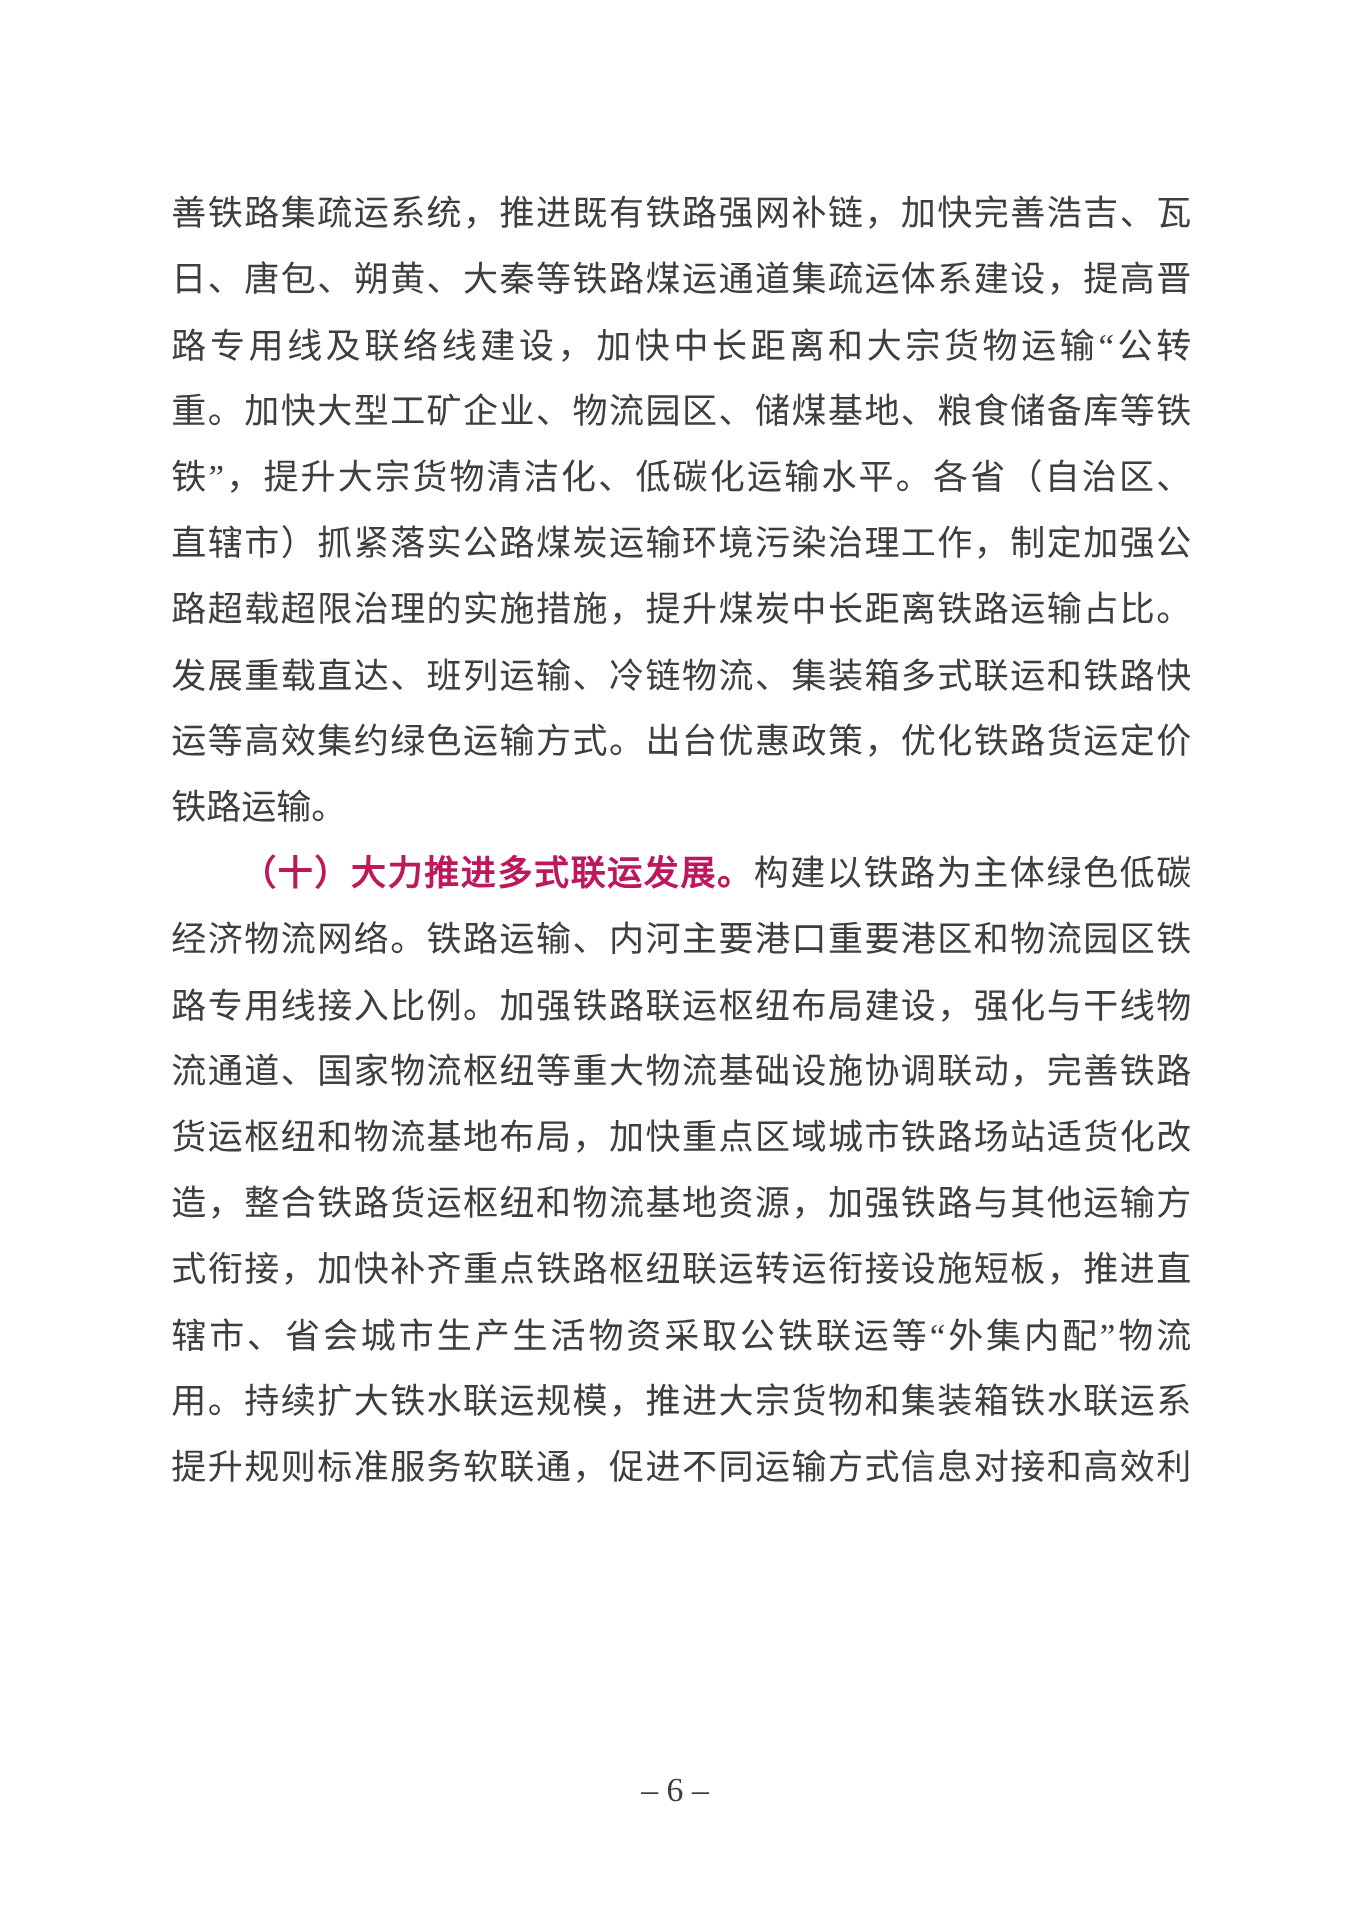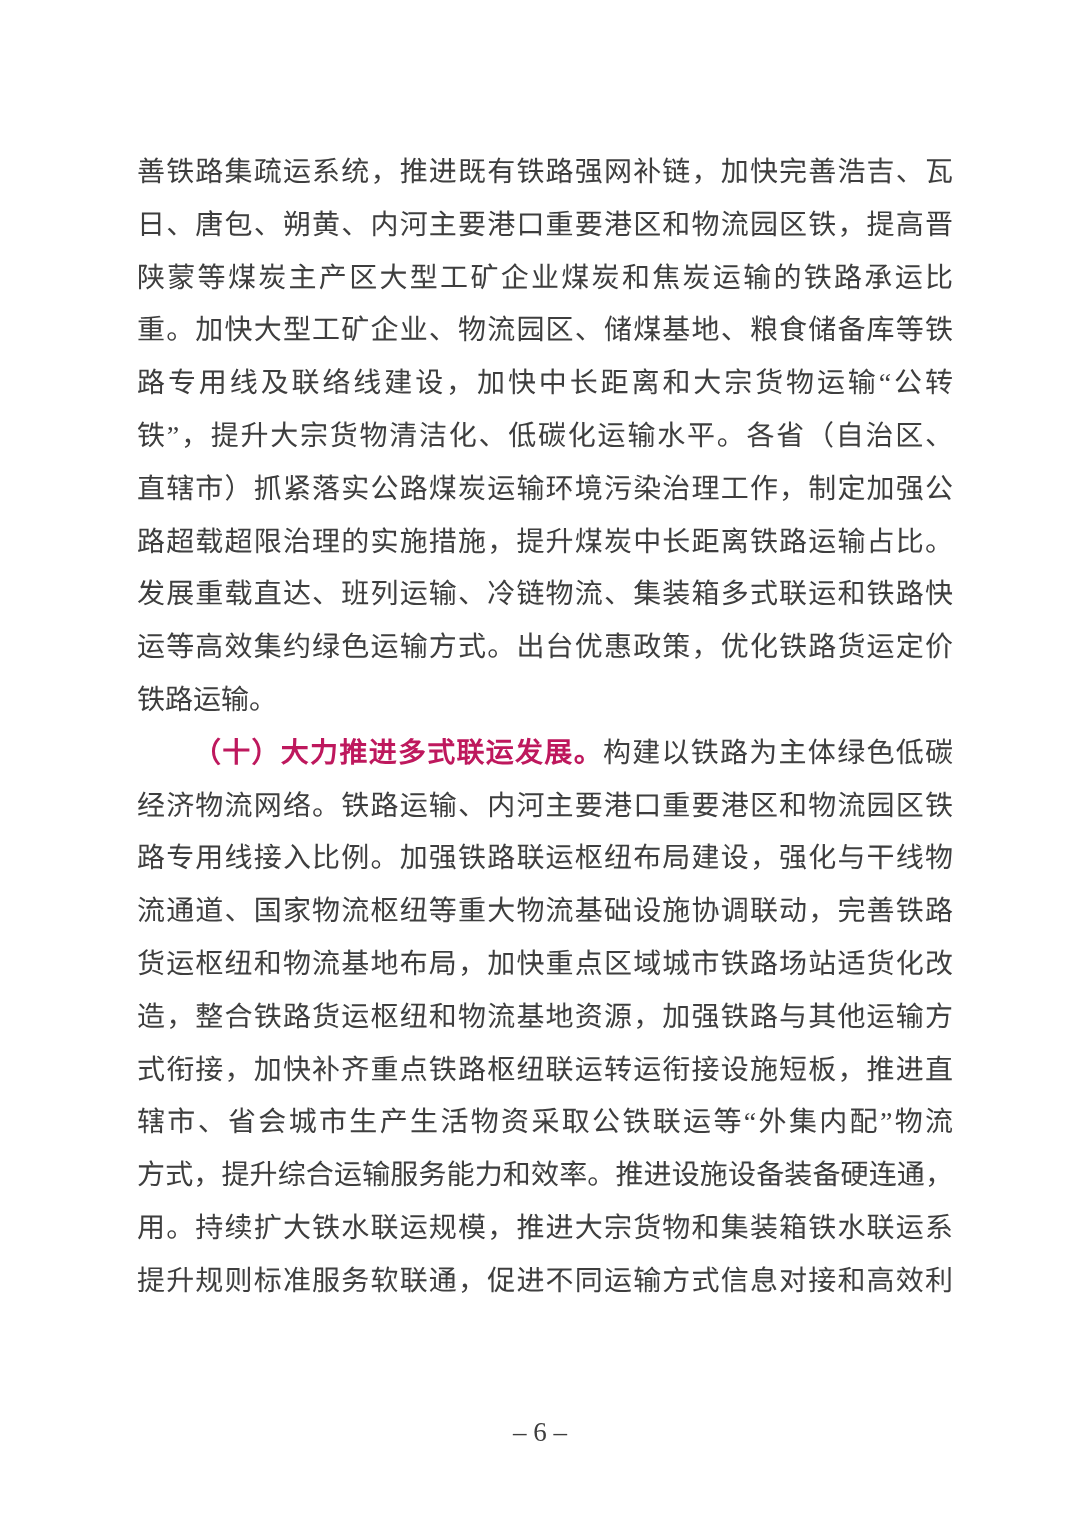--- a/index.html
+++ b/index.html
@@ -60,44 +60,42 @@
 </style>
 </head>
 <body>
 
 <div class="page">
 
   <div class="text-block">
 
     <div>
       <div class="text-line">善铁路集疏运系统，推进既有铁路强网补链，加快完善浩吉、瓦</div>
-      <div class="text-line">日、唐包、朔黄、内河主要港口重要港区和物流园区铁，提高晋</div>
-      <div class="text-line">陕蒙等煤炭主产区大型工矿企业煤炭和焦炭运输的铁路承运比</div>
+      <div class="text-line">日、唐包、朔黄、大秦等铁路煤运通道集疏运体系建设，提高晋</div>
+      <div class="text-line">路专用线及联络线建设，加快中长距离和大宗货物运输“公转</div>
       <div class="text-line">重。加快大型工矿企业、物流园区、储煤基地、粮食储备库等铁</div>
-      <div class="text-line">路专用线及联络线建设，加快中长距离和大宗货物运输“公转</div>
       <div class="text-line">铁”，提升大宗货物清洁化、低碳化运输水平。各省（自治区、</div>
       <div class="text-line">直辖市）抓紧落实公路煤炭运输环境污染治理工作，制定加强公</div>
       <div class="text-line">路超载超限治理的实施措施，提升煤炭中长距离铁路运输占比。</div>
       <div class="text-line">发展重载直达、班列运输、冷链物流、集装箱多式联运和铁路快</div>
       <div class="text-line">运等高效集约绿色运输方式。出台优惠政策，优化铁路货运定价</div>
       <div class="text-line short-line">铁路运输。</div>
     </div>
 
     <div>
       <div class="text-line indented">
         <span class="bold-heading">（十）大力推进多式联运发展。</span><span>构建以铁路为主体绿色低碳</span>
       </div>
       <div class="text-line">经济物流网络。铁路运输、内河主要港口重要港区和物流园区铁</div>
       <div class="text-line">路专用线接入比例。加强铁路联运枢纽布局建设，强化与干线物</div>
       <div class="text-line">流通道、国家物流枢纽等重大物流基础设施协调联动，完善铁路</div>
       <div class="text-line">货运枢纽和物流基地布局，加快重点区域城市铁路场站适货化改</div>
       <div class="text-line">造，整合铁路货运枢纽和物流基地资源，加强铁路与其他运输方</div>
       <div class="text-line">式衔接，加快补齐重点铁路枢纽联运转运衔接设施短板，推进直</div>
       <div class="text-line">辖市、省会城市生产生活物资采取公铁联运等“外集内配”物流</div>
-      <div class="text-line">方式，提升综合运输服务能力和效率。推进设施设备装备硬连通，</div>
       <div class="text-line">用。持续扩大铁水联运规模，推进大宗货物和集装箱铁水联运系</div>
       <div class="text-line">提升规则标准服务软联通，促进不同运输方式信息对接和高效利</div>
     </div>
 
   </div>
 
   <div class="page-number">– 6 –</div>
 
 </div>
 

